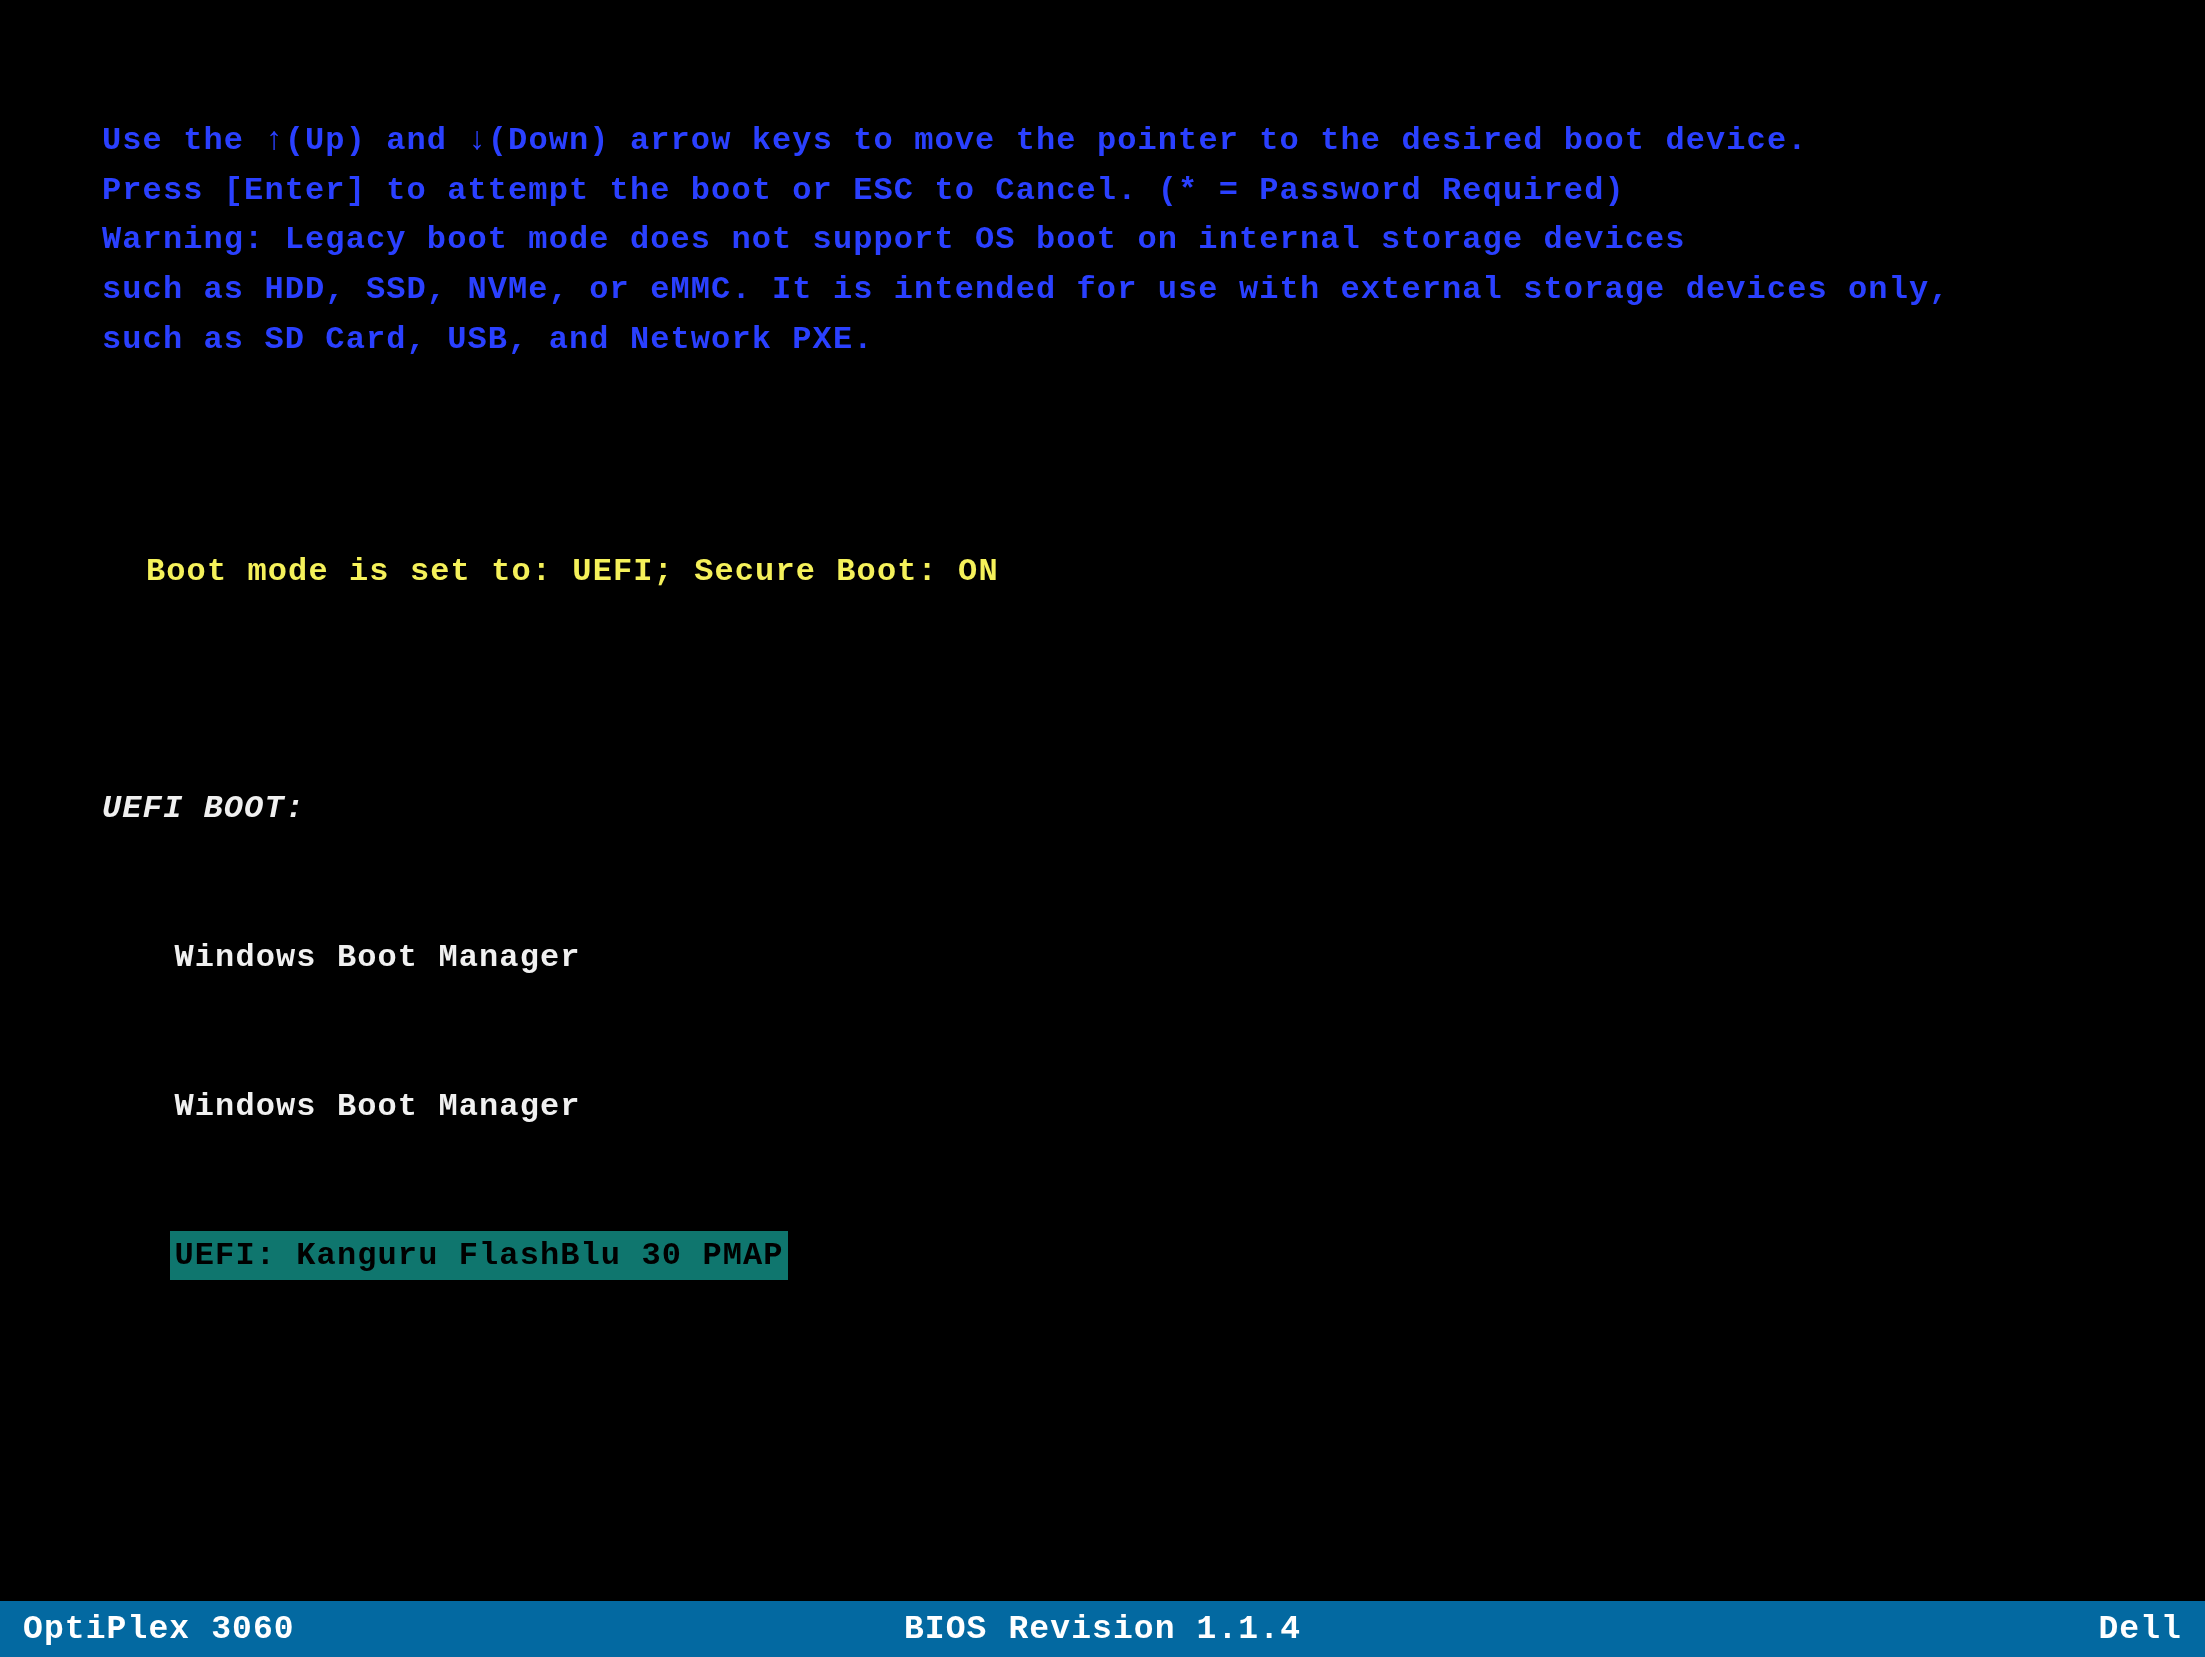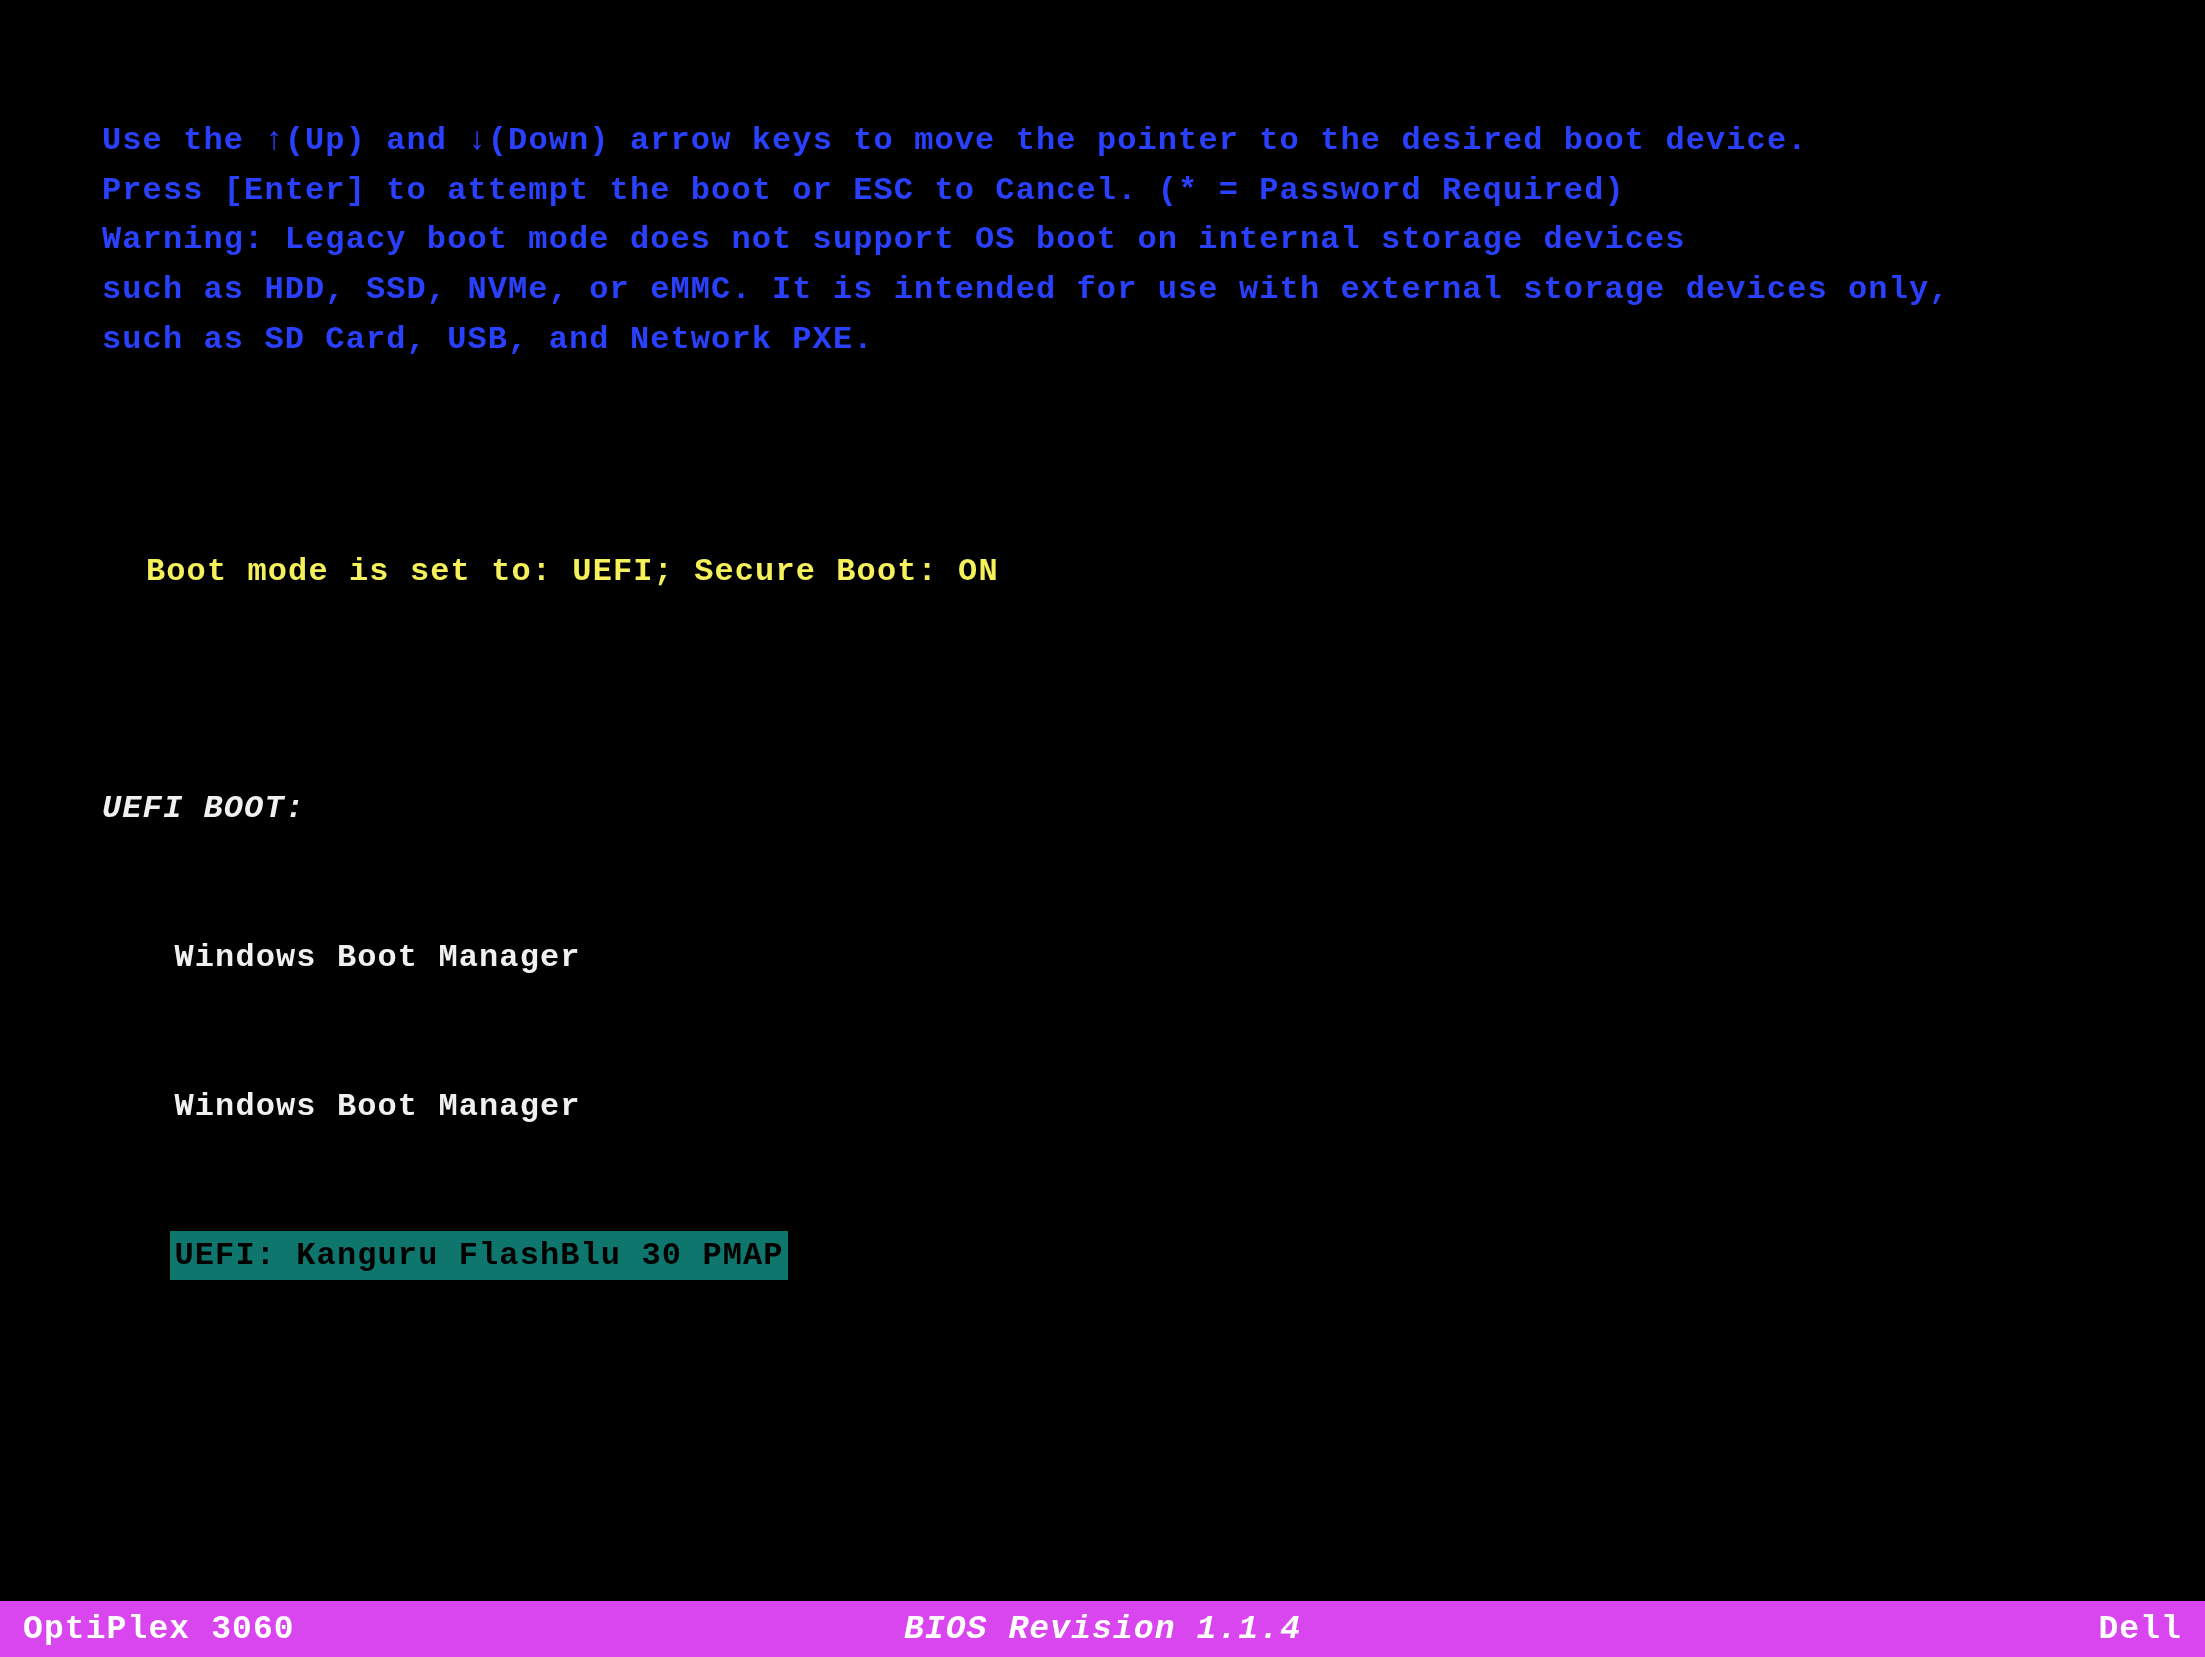--- a/index.html
+++ b/index.html
@@ -51,29 +51,29 @@
     background:#0f766e;
     color:#000;
   }
   .item-row{
     display:block;
   }
   .footer{
     position:absolute;
     left:0;right:0;bottom:0;
     height:57px;
-    background:#d946ef;
+    background:#0369a1;
     color:#fff;
     font-size:33px;
     line-height:57px;
     font-weight:bold;
     white-space:nowrap;
   }
   .footer .left{position:absolute;left:23px;}
-  .footer .center{position:absolute;left:50%;transform:translateX(-50%);font-style:italic;}
+  .footer .center{position:absolute;left:50%;transform:translateX(-50%);}
   .footer .right{position:absolute;right:23px;}
 </style>
 </head>
 <body>
 
 <div class="screen">
   <div class="instr"><span>Use the </span><span class="arrow">↑</span><span>(Up) and </span><span class="arrow">↓</span><span>(Down) arrow keys to move the pointer to the desired boot device.</span>
 <span>Press [Enter] to attempt the boot or ESC to Cancel. (* = Password Required)</span>
 <span>Warning: Legacy boot mode does not support OS boot on internal storage devices</span>
 <span>such as HDD, SSD, NVMe, or eMMC. It is intended for use with external storage devices only,</span>

